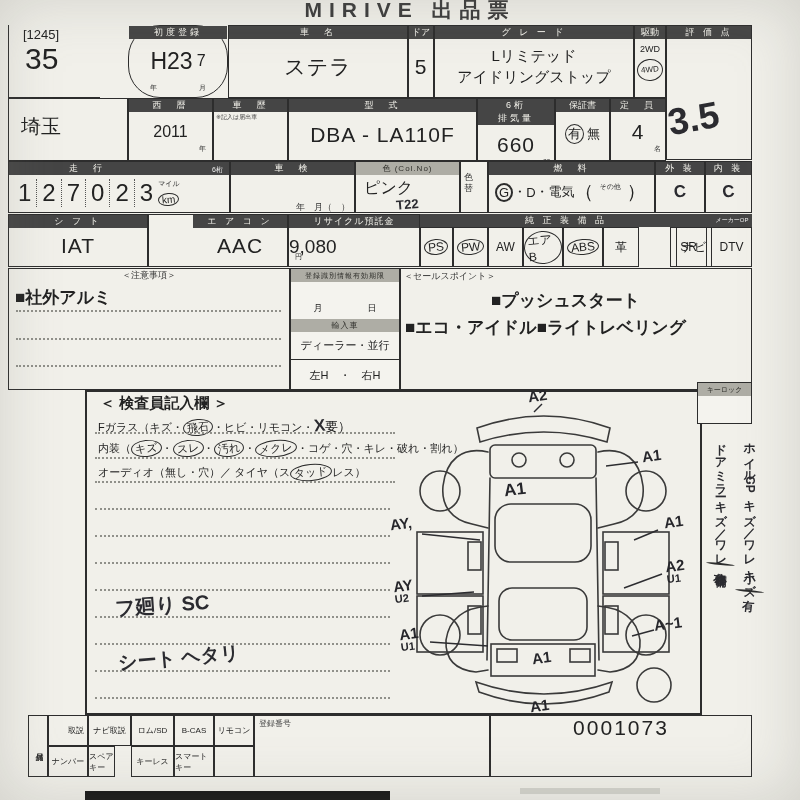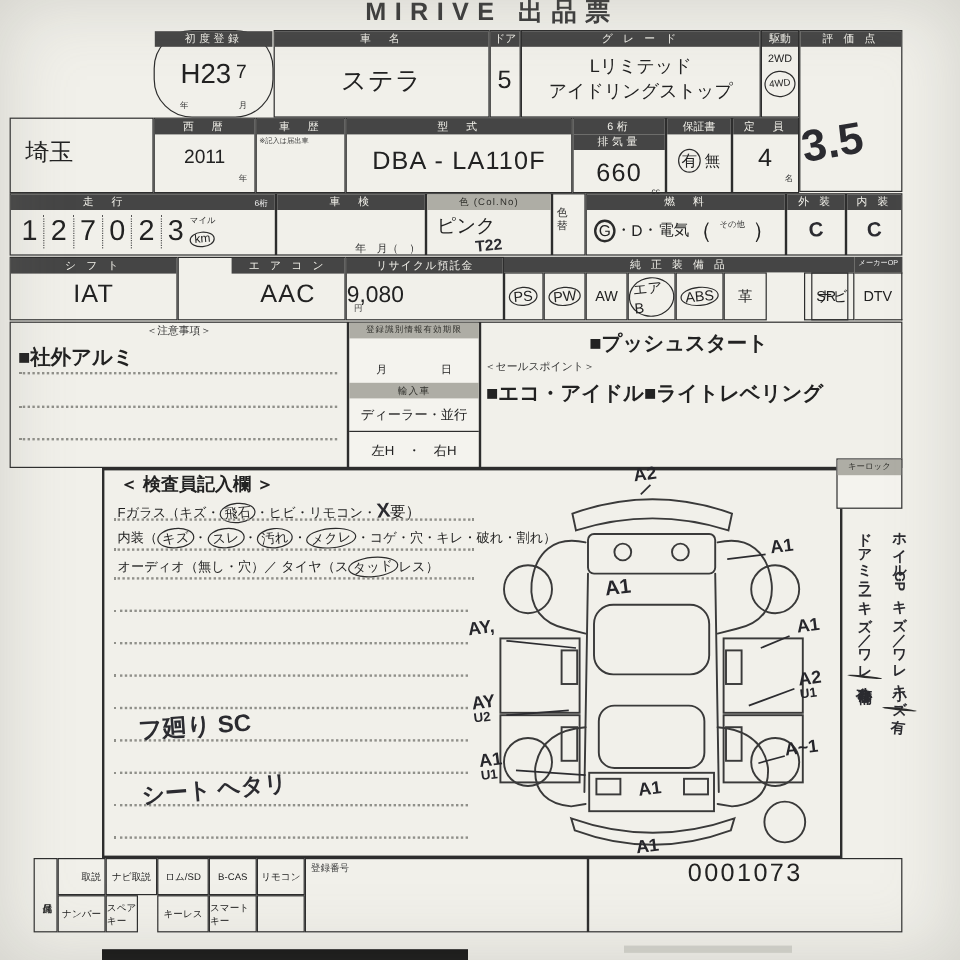--- a/index.html
+++ b/index.html
@@ -29,20 +29,24 @@
     display:flex;align-items:center;justify-content:center;font-size:12px;top:227px;height:40px;background:transparent;}
   .title{font-weight:bold;color:#3b3b3b;letter-spacing:7px;font-size:21px;}
 </style>
 </head>
 <body>
 
 <div class="sheet">
 
   <div class="abs title" style="left:240px;top:-4px;width:340px;text-align:center;height:24px;overflow:hidden;">MIRIVE 出品票</div>
 
+  <div class="abs" style="left:8px;top:25px;width:92px;height:73px;border-left:1.6px solid #2d2d2d;border-bottom:1.6px solid #2d2d2d;box-sizing:border-box;">
+    <div style="font-size:13px;padding:2px 0 0 14px;">[1245]</div>
+    <div style="font-size:30px;padding-left:16px;">35</div>
+  </div>
 
   <div class="cell" style="left:128px;top:25px;width:100px;height:73px;border-radius:32px;">
     <span class="hdr">初度登録</span>
     <div class="bodyc" style="height:44px;">
       <span style="font-size:23px;">H23</span>
       <span style="font-size:16px;margin-left:4px;">7</span>
     </div>
     <div style="display:flex;justify-content:space-around;">
       <span class="tiny">年</span>
       <span class="tiny">月</span>
@@ -234,22 +238,22 @@
     <div style="display:flex;justify-content:space-around;font-size:9px;padding-top:20px;">
       <span>月</span>
       <span>日</span>
     </div>
     <div class="hdr gray" style="margin-top:4px;font-size:8px;">輸入車</div>
     <div style="text-align:center;font-size:11px;padding:6px 0;border-bottom:1.4px solid #2d2d2d;">ディーラー・並行</div>
     <div style="text-align:center;font-size:11px;padding-top:8px;">左H　・　右H</div>
   </div>
 
   <div class="cell" style="left:400px;top:268px;width:352px;height:122px;">
+    <div style="font-size:9px;color:#333;padding:1px 0 0 3px;">＜セールスポイント＞</div>
     <div style="font-size:17px;font-weight:bold;padding:6px 0 0 90px;">■プッシュスタート</div>
-    <div style="font-size:9px;color:#333;padding:1px 0 0 3px;">＜セールスポイント＞</div>
     <div style="font-size:17px;font-weight:bold;padding:4px 0 0 4px;">■エコ・アイドル■ライトレベリング</div>
   </div>
 
   <div class="cell" style="left:85px;top:390px;width:617px;height:325px;border-width:2px;"></div>
 
   <div class="abs" style="left:100px;top:394px;font-size:15px;font-weight:bold;">＜ 検査員記入欄 ＞</div>
 
   <div class="abs insline" style="left:98px;top:416px;">
     <span>Fガラス（キズ・</span><span class="ring">飛石</span><span>・ヒビ・リモコン・</span><span class="hw" style="font-size:17px;display:inline-block;">X</span><span style="font-size:13px;">要）</span>
   </div>

